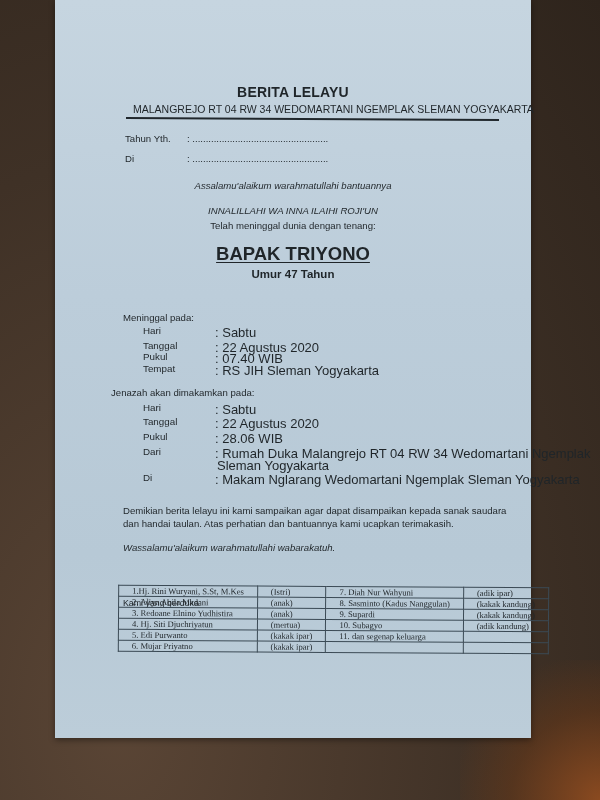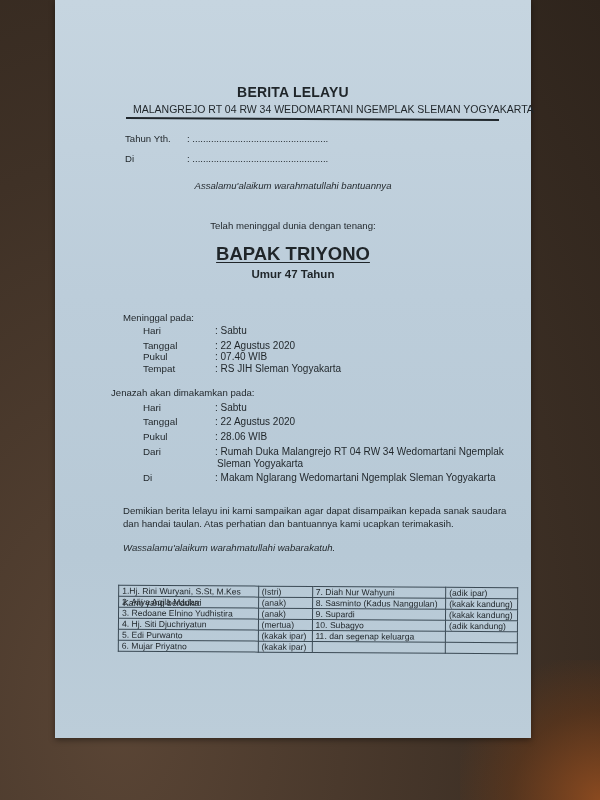--- a/index.html
+++ b/index.html
@@ -19,44 +19,45 @@
   .abs { position: absolute; white-space: nowrap; }
   .title { top: 84px; left: 0; width: 100%; text-align: center; font-weight: bold; font-size: 14px; letter-spacing: 0.2px; }
   .subtitle { top: 103px; left: 78px; font-size: 10.5px; }
   .rule { position:absolute; top: 118px; left: 71px; width: 373px; height: 1.5px; background:#20272c; transform: rotate(0.3deg); }
   .fs9 { font-size: 9.6px; }
   .italic { font-style: italic; }
   .center { left: 0; width: 100%; text-align: center; }
   .name { top: 243px; font-weight: bold; font-size: 18.5px; text-decoration: underline; text-underline-offset: 2px; }
   .age { top: 268px; font-weight: bold; font-size: 11.5px; }
   .kv-label { position:absolute; font-size: 9.8px; }
-  .kv-val { position:absolute; font-size: 10px; white-space: nowrap; }
+  .kv-val { position:absolute; font-size: 13px; white-space: nowrap; }
   table.family {
     position: absolute; left: 63px; top: 586px; width: 400px;
     border-collapse: collapse; font-size: 8.6px; transform: rotate(0.35deg);
   }
-  table.family td { border: 1px solid #3b4a55; padding: 0 3px; height: 10px; line-height: 10px; white-space: nowrap; }
+  table.family td { border: 1px solid #3b4a55; padding: 0 13px; height: 10px; line-height: 10px; white-space: nowrap; font-family: Liberation Serif, serif; }
   .c1 { width: 130px; } .c2 { width: 46px; } .c3 { width: 124px; margin-top: 8px; } .c4 { width: 58px; }
 </style>
 </head>
 <body>
 
 <div class="glow"></div>
 
 <div class="paper">
   <div class="abs title">BERITA LELAYU</div>
   <div class="abs subtitle">MALANGREJO RT 04 RW 34 WEDOMARTANI NGEMPLAK SLEMAN YOGYAKARTA</div>
   <div class="rule"></div>
 
   <div class="abs fs9" style="top:133px;left:70px;">Tahun Yth.</div>
   <div class="abs fs9" style="top:133px;left:132px;">: ...................................................</div>
   <div class="abs fs9" style="top:153px;left:70px;">Di</div>
   <div class="abs fs9" style="top:153px;left:132px;">: ...................................................</div>
 
   <div class="abs fs9 italic center" style="top:180px;">Assalamu'alaikum warahmatullahi bantuannya</div>
+  <div class="abs fs9 italic center" style="top:205px;">INNALILLAHI WA INNA ILAIHI ROJI'UN</div>
   <div class="abs fs9 center" style="top:220px;">Telah meninggal dunia dengan tenang:</div>
 
   <div class="abs center name">BAPAK TRIYONO</div>
   <div class="abs center age">Umur 47 Tahun</div>
 
   <div class="abs fs9" style="top:312px;left:68px;">Meninggal pada:</div>
   <div class="kv-label" style="top:325px;left:88px;">Hari</div>
   <div class="kv-val" style="top:325px;left:160px;">: Sabtu</div>
   <div class="kv-label" style="top:340px;left:88px;">Tanggal</div>
   <div class="kv-val" style="top:340px;left:160px;">: 22 Agustus 2020</div>

